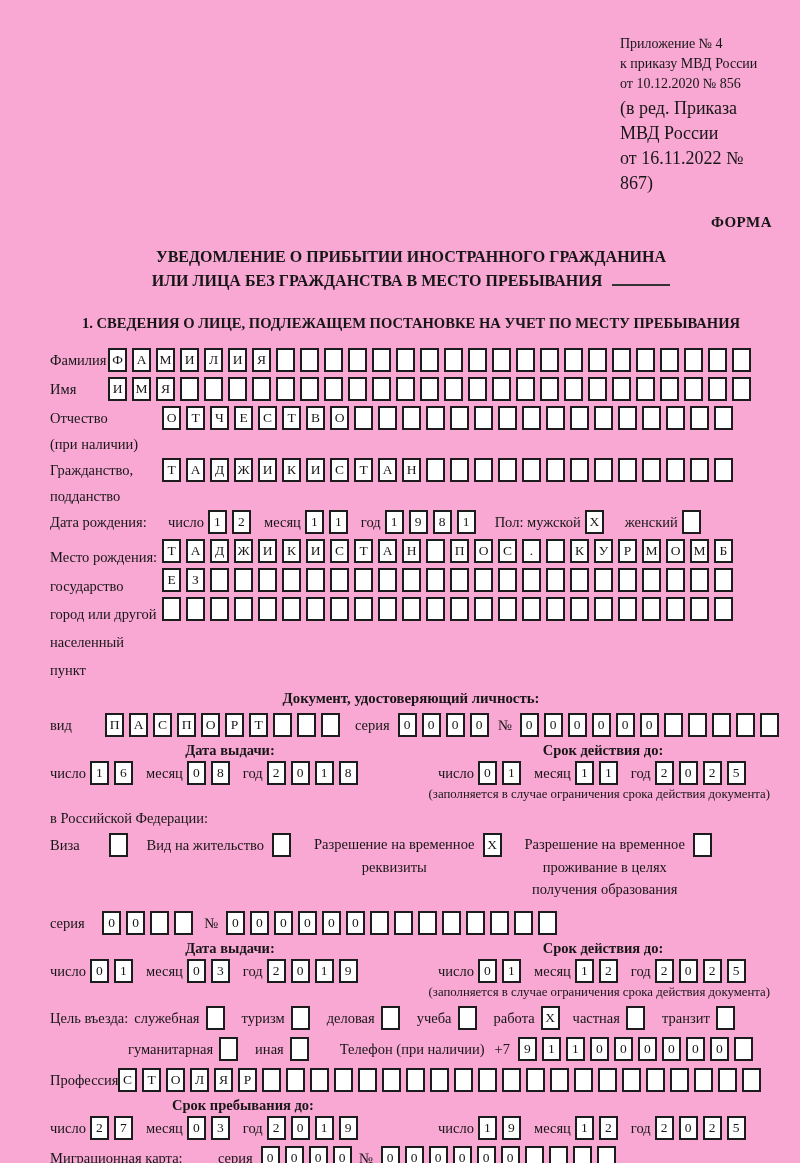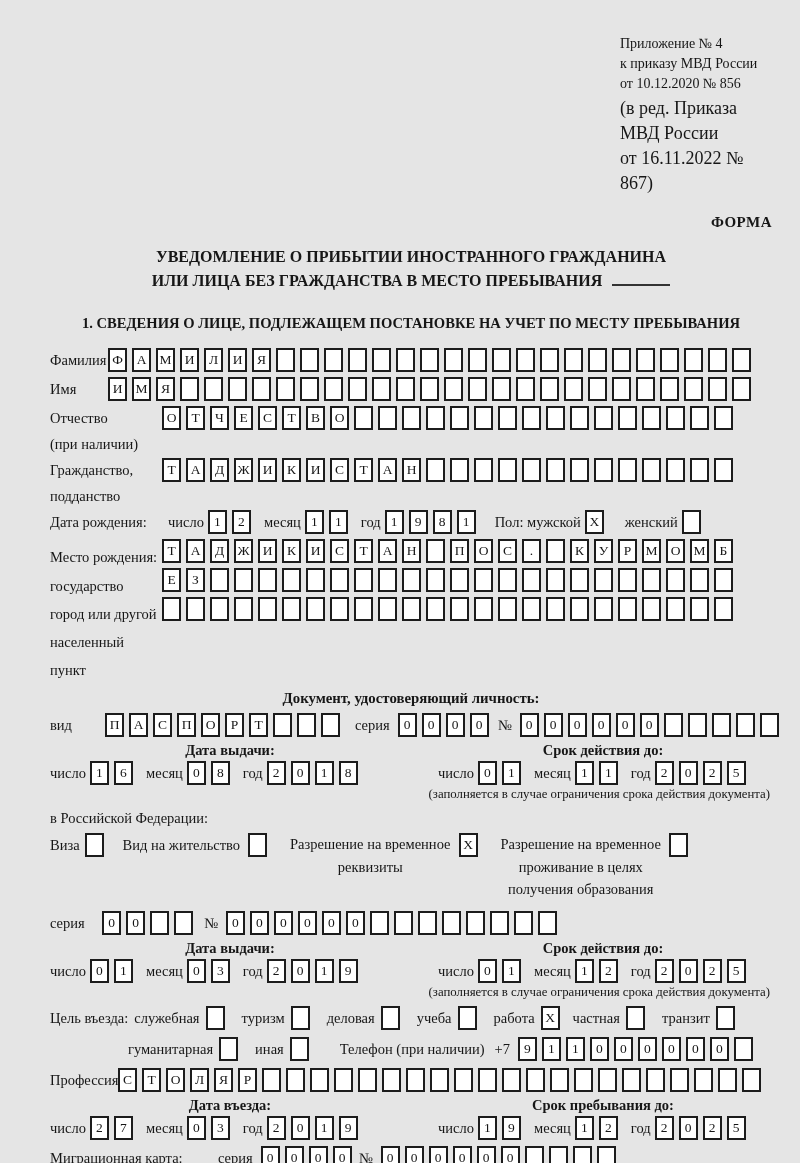--- a/index.html
+++ b/index.html
@@ -1,17 +1,17 @@
 <!DOCTYPE html>
 <html><head>
 <meta charset="utf-8">
 <style>
   html,body{margin:0;padding:0;background:#ffffff;}
   .page{
-    width:800px;height:1163px;overflow:hidden;background:#e5e5e5;
+    width:800px;height:1163px;overflow:hidden;background:#f9a8d4;
     font-family:"Liberation Serif","DejaVu Serif",serif;color:#161616;
     box-sizing:border-box;padding:34px 28px 0 50px;position:relative;
   }
   
   .hdr{margin-left:570px;font-size:14px;line-height:1.42;}
   .hdr .amend{font-size:18px;line-height:1.4;margin-top:2px;}
   .form-label{text-align:right;font-weight:bold;font-size:15px;margin-top:18px;letter-spacing:.5px;}
   
   .title{text-align:center;font-weight:bold;font-size:16px;line-height:1.5;margin-top:14px;}
   .blank-line{display:inline-block;width:58px;border-bottom:2px solid #333;height:12px;margin-left:10px;}
@@ -163,21 +163,21 @@
       <span class="boxes"><span class="cell">1</span><span class="cell">1</span></span>
       <span class="dl">год</span>
       <span class="boxes"><span class="cell">2</span><span class="cell">0</span><span class="cell">2</span><span class="cell">5</span></span>
     </div>
   </div>
   <div class="note-right">(заполняется в случае ограничения срока действия документа)</div>
 
   <div class="plain" style="margin-bottom:4px;">в Российской Федерации:</div>
 
   <div class="opt-row">
-    <div class="opt" style="margin-right:14px;">
+    <div class="opt" style="margin-right:14px;gap:24px;">
       <span class="olab" style="margin-right:5px;">Виза</span>
       <span class="boxes"><span class="cell"></span></span>
     </div>
     <div class="opt" style="margin-right:18px;">
       <span class="olab">Вид на жительство</span>
       <span class="boxes"><span class="cell"></span></span>
     </div>
     <div class="opt" style="margin-right:18px;">
       <span class="center-lab">
         <div>Разрешение на временное</div>
@@ -253,21 +253,20 @@
     <span class="plab" style="margin-right:8px;">+7</span>
     <span class="boxes"><span class="cell">9</span><span class="cell">1</span><span class="cell">1</span><span class="cell">0</span><span class="cell">0</span><span class="cell">0</span><span class="cell">0</span><span class="cell">0</span><span class="cell">0</span><span class="cell"></span></span>
   </div>
 
   <div class="row">
     <div class="lab w68">Профессия</div>
     <div class="boxes"><span class="cell">С</span><span class="cell">Т</span><span class="cell">О</span><span class="cell">Л</span><span class="cell">Я</span><span class="cell">Р</span><span class="cell"></span><span class="cell"></span><span class="cell"></span><span class="cell"></span><span class="cell"></span><span class="cell"></span><span class="cell"></span><span class="cell"></span><span class="cell"></span><span class="cell"></span><span class="cell"></span><span class="cell"></span><span class="cell"></span><span class="cell"></span><span class="cell"></span><span class="cell"></span><span class="cell"></span><span class="cell"></span><span class="cell"></span><span class="cell"></span><span class="cell"></span></div>
   </div>
 
   <div class="date-heads">
-    <div class="dh-left">Дата въезда:</div>
     <div class="dh-right">Срок пребывания до:</div>
   </div>
   <div class="date-line">
     <div class="dgroup" style="width:388px;">
       <span class="dl">число</span>
       <span class="boxes"><span class="cell">2</span><span class="cell">7</span></span>
       <span class="dl">месяц</span>
       <span class="boxes"><span class="cell">0</span><span class="cell">3</span></span>
       <span class="dl">год</span>
       <span class="boxes"><span class="cell">2</span><span class="cell">0</span><span class="cell">1</span><span class="cell">9</span></span>

